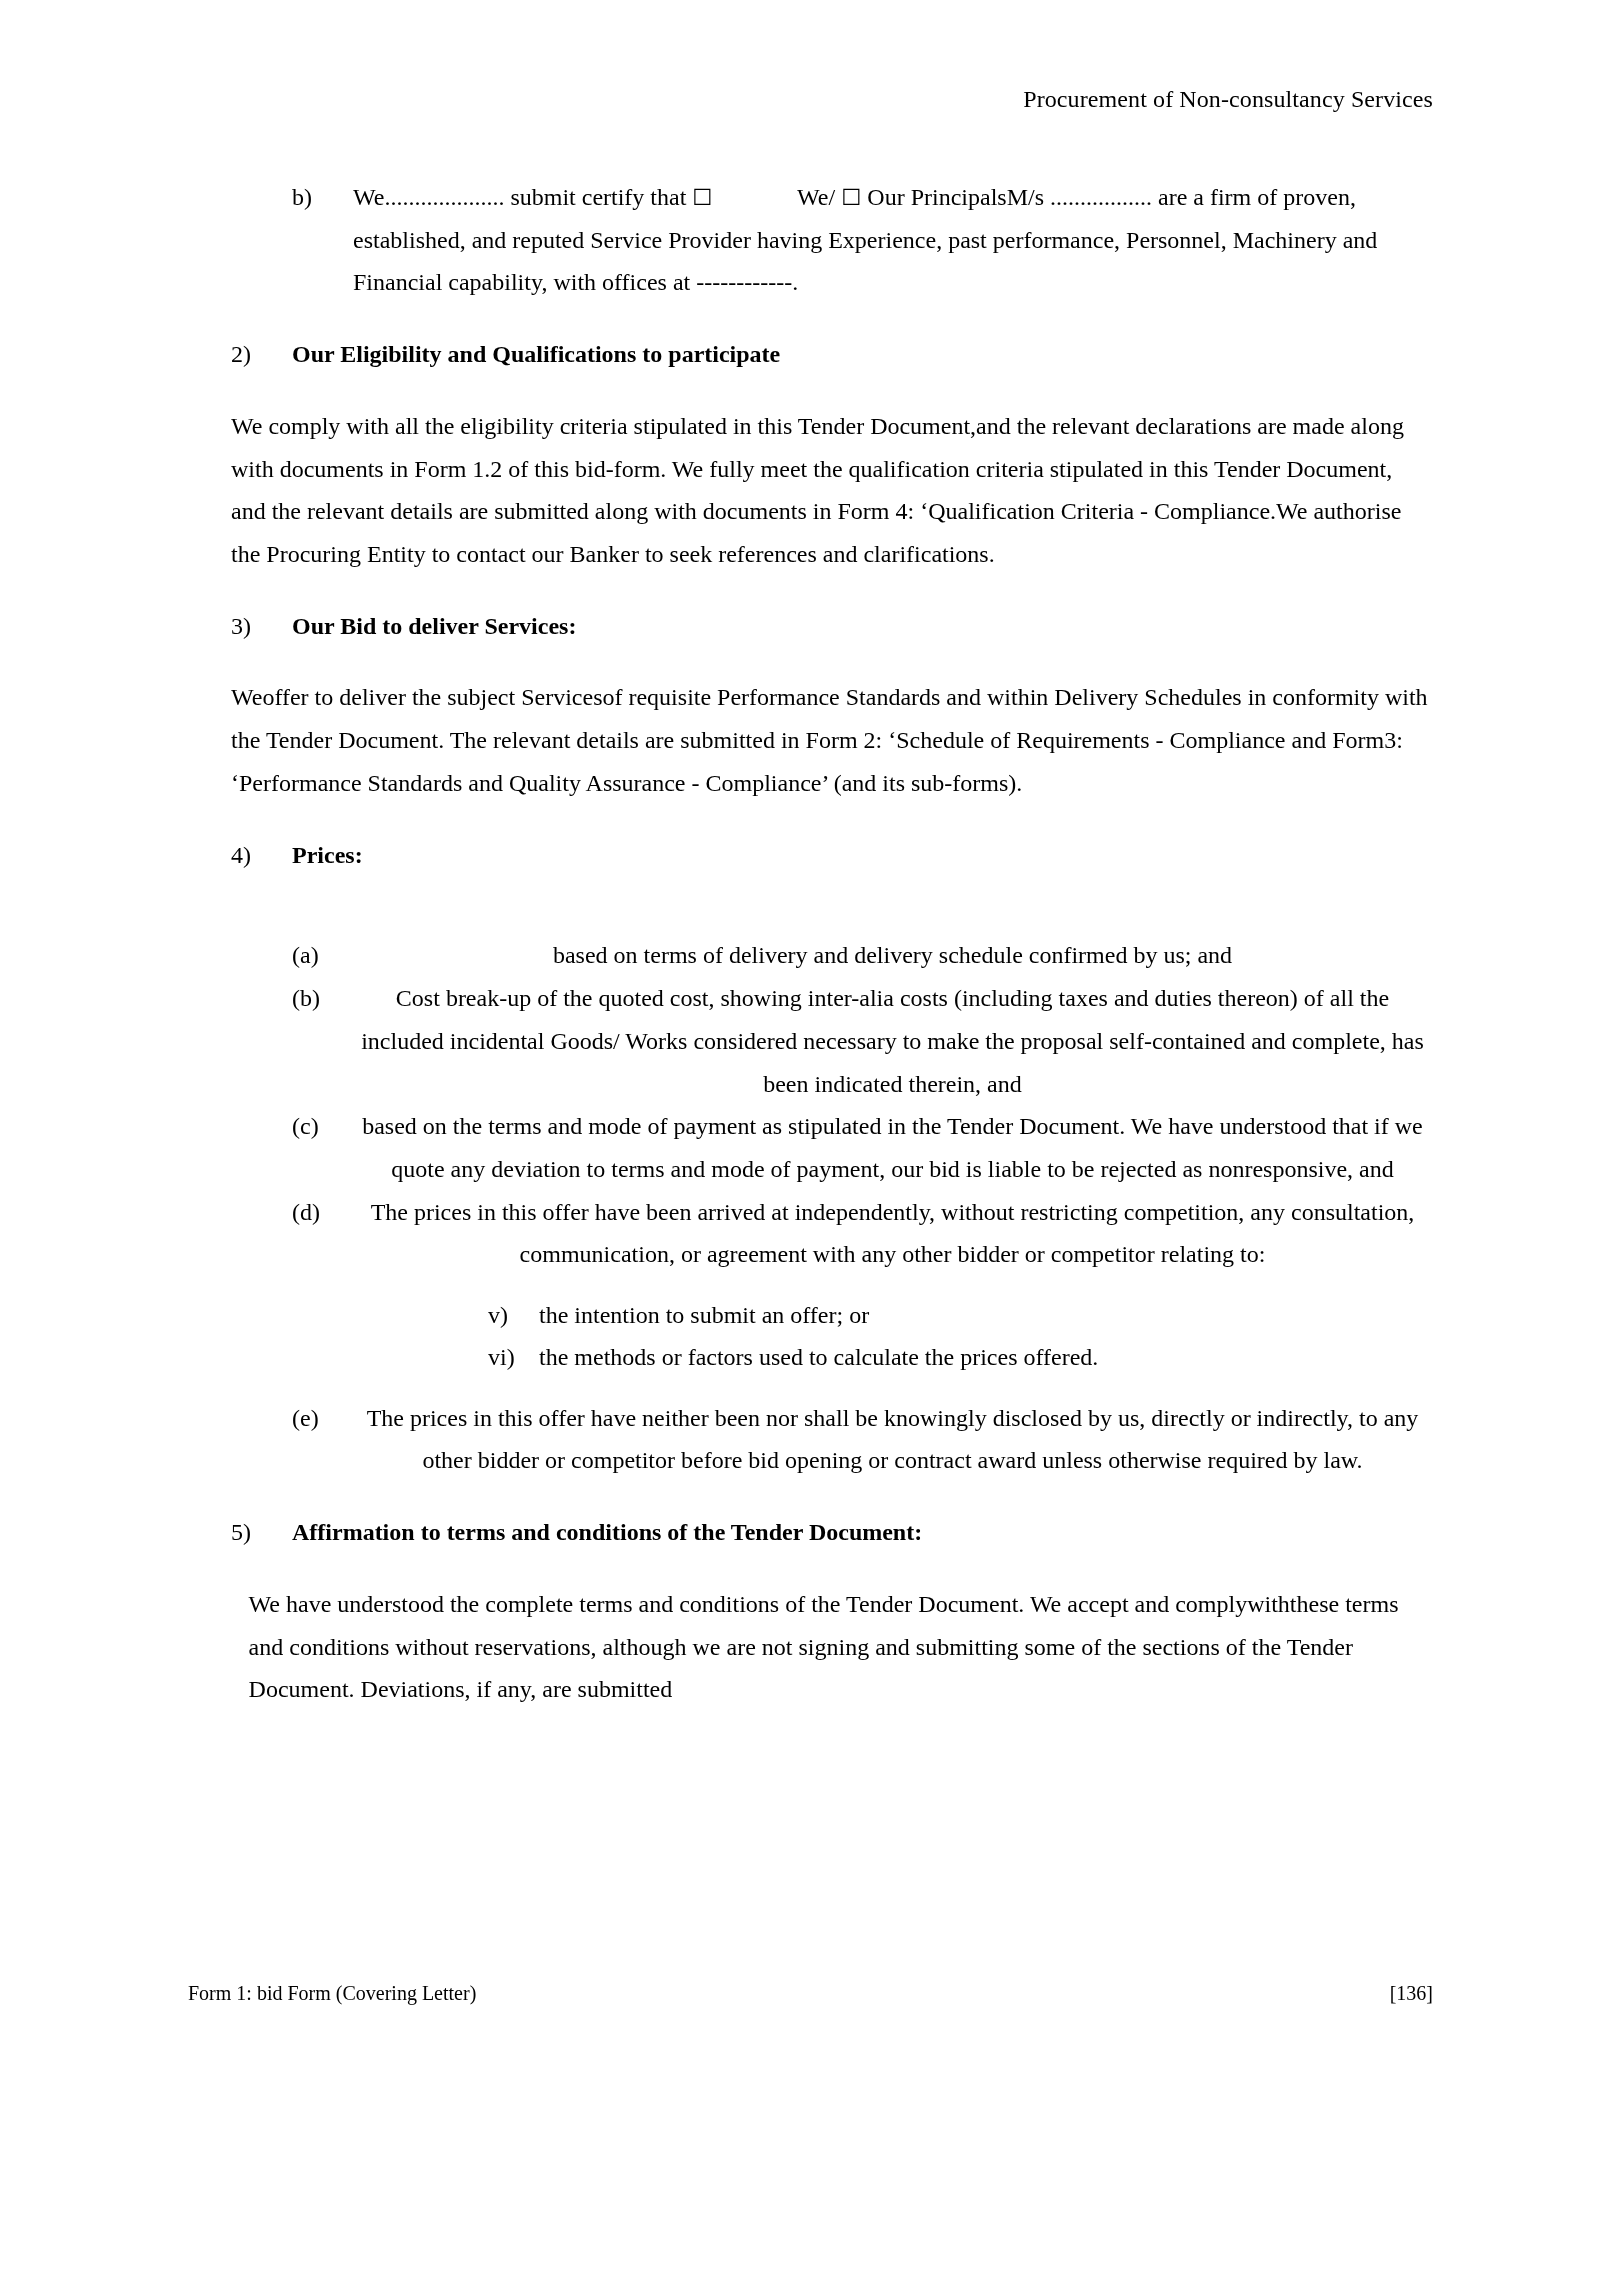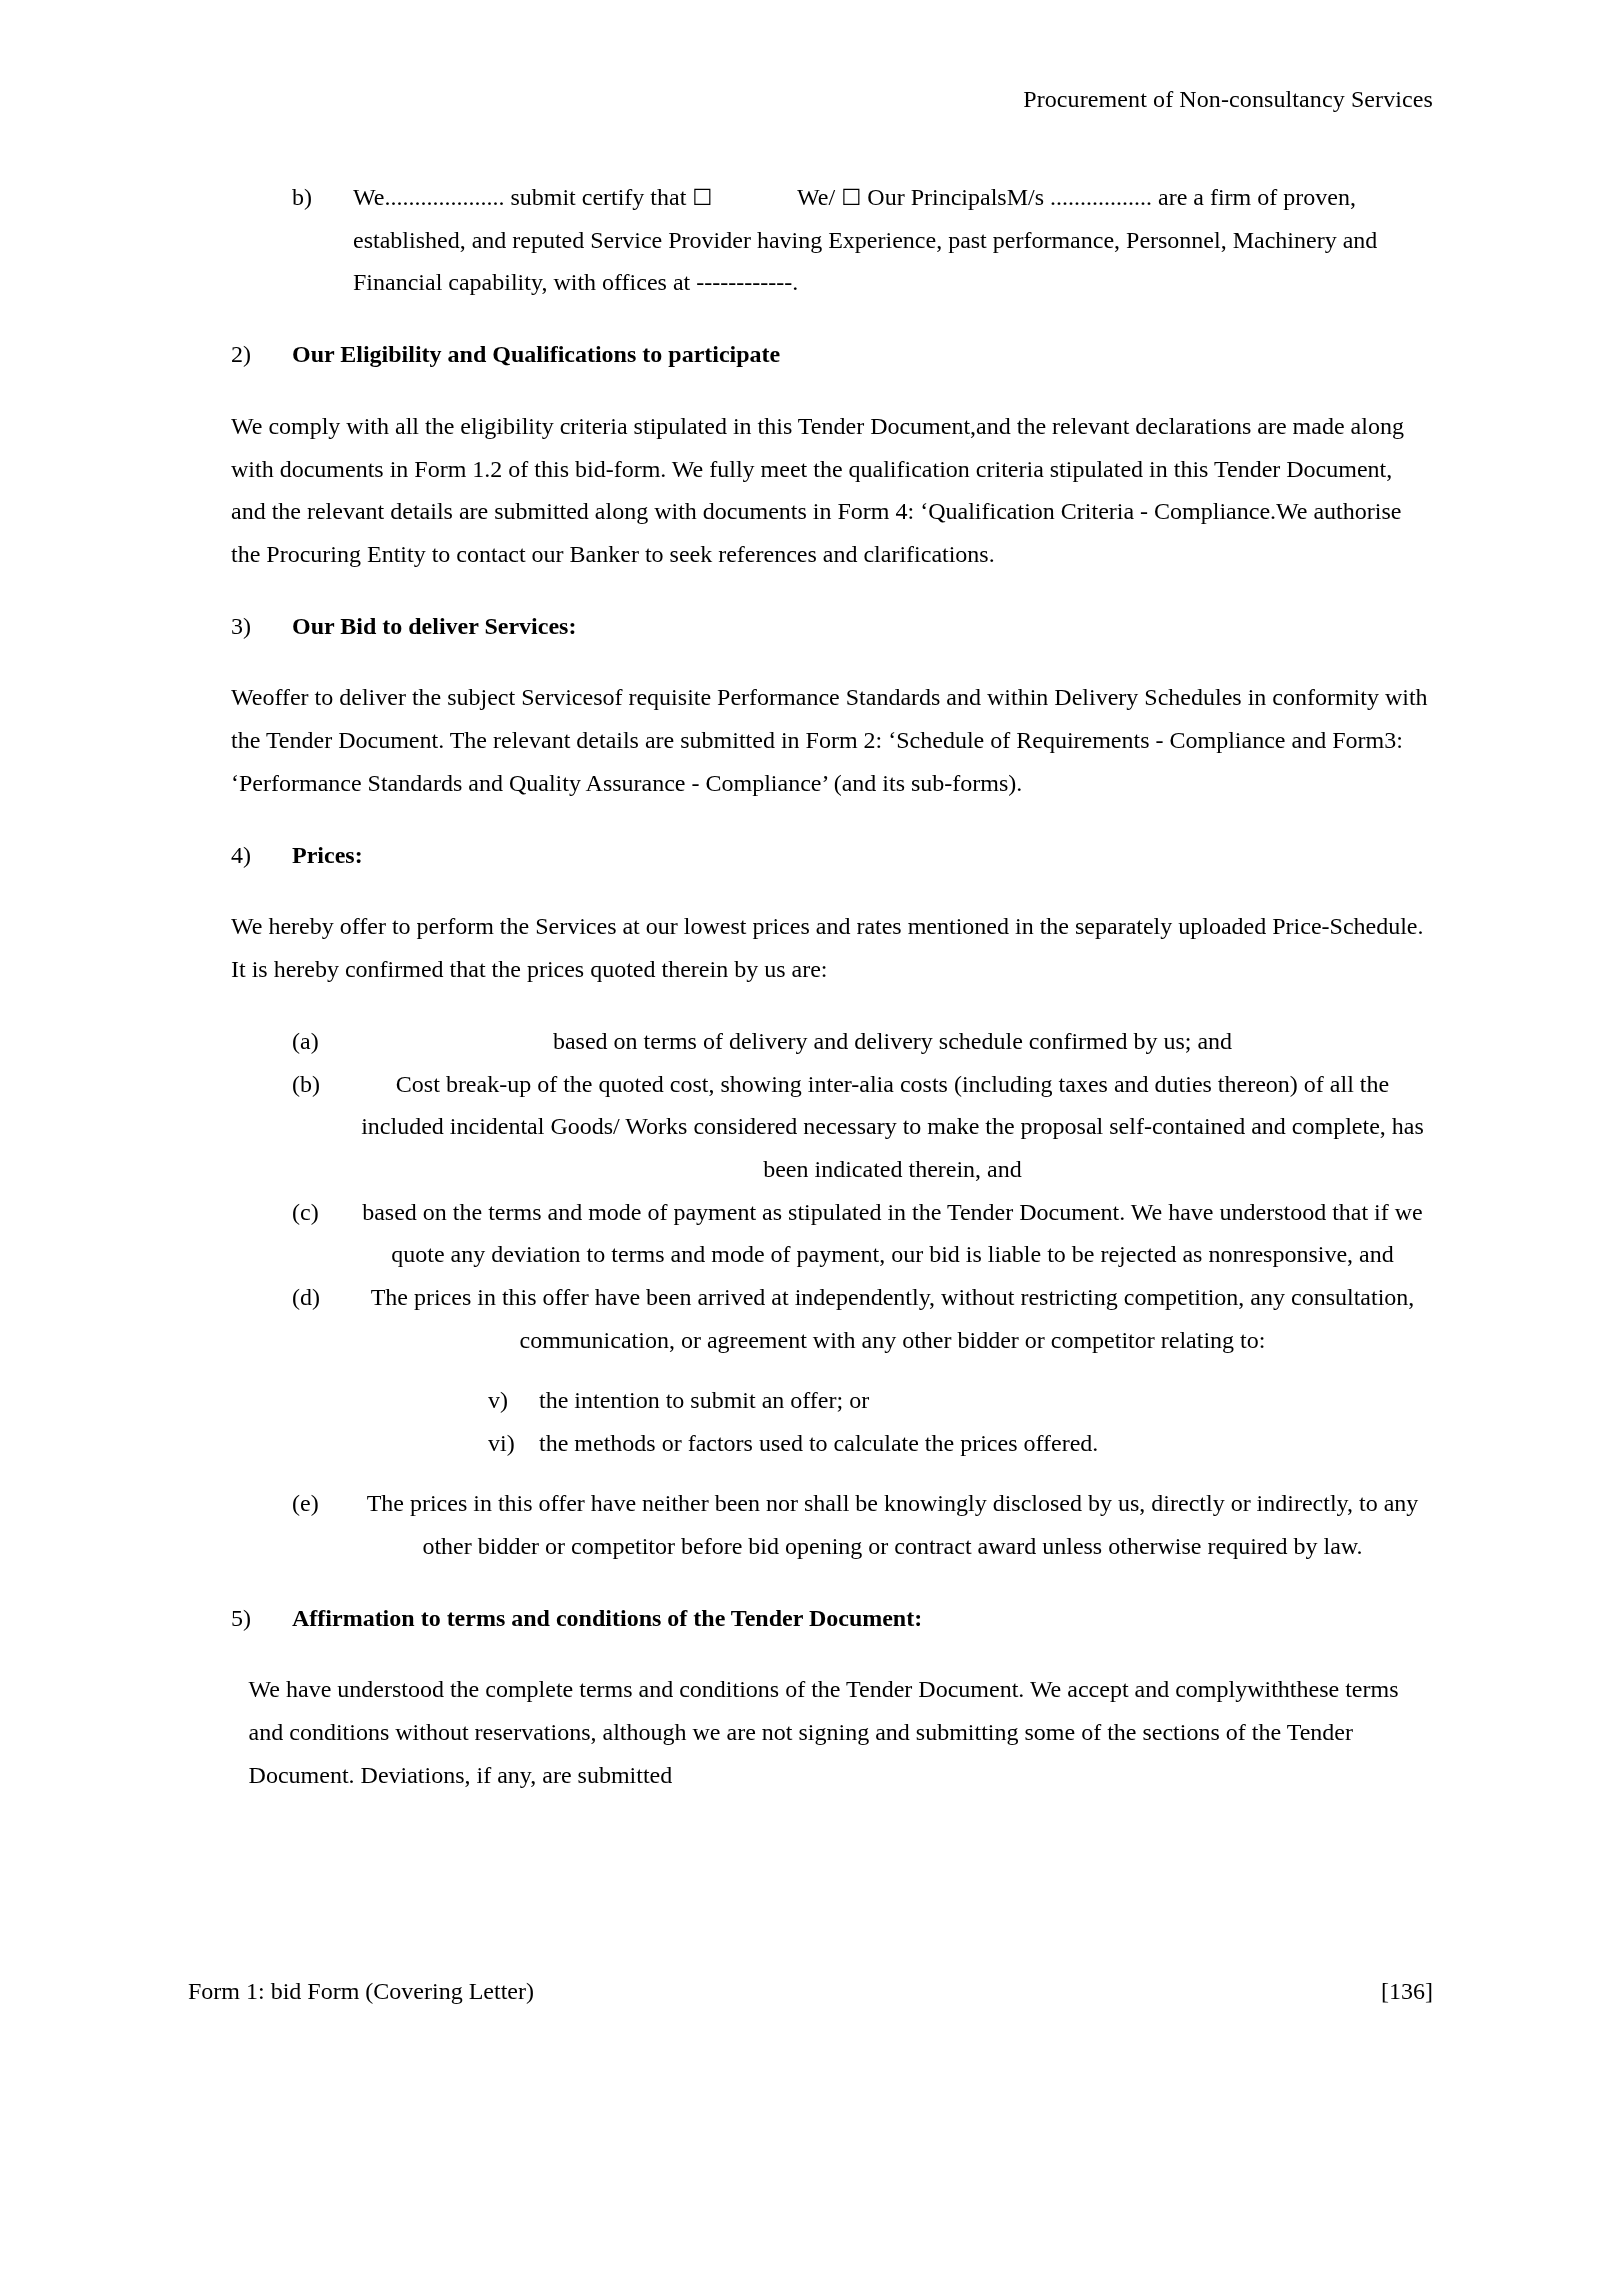--- a/index.html
+++ b/index.html
@@ -113,21 +113,21 @@
     font-size: 22.5px;
     line-height: 1;
   }
   .gap-wide { display: inline-block; width: 73px; }
 
   .footer {
     position: absolute;
     left: 188px;
     right: 188px;
     bottom: 118px;
-    font-size: 24px;
+    font-size: 20px;
     display: flex;
     justify-content: space-between;
     align-items: baseline;
   }
   .footer .pageno { white-space: nowrap; }
 </style>
 </head>
 <body>
 
 <div class="page">
@@ -172,21 +172,20 @@
 
     <div class="spacer-lg"></div>
 
     <div class="numitem">
       <div class="marker">4)</div>
       <div class="body bold">Prices:</div>
     </div>
 
     <div class="spacer-lg"></div>
 
-    <p class="para">We hereby offer to perform the Services at our lowest prices and rates mentioned in the separately uploaded Price-Schedule. It is hereby confirmed that the prices quoted therein by us are:</p>
 
     <div class="spacer-lg"></div>
 
     <div class="alpha-list">
       <div class="alpha-item">
         <div class="marker">(a)</div>
         <div class="body">based on terms of delivery and delivery schedule confirmed by us; and</div>
       </div>
       <div class="alpha-item">
         <div class="marker">(b)</div>

